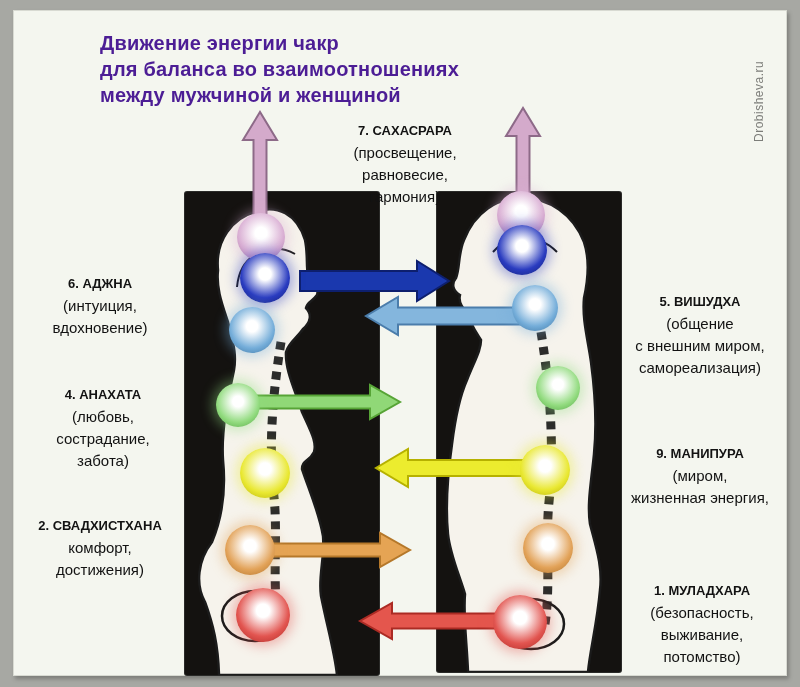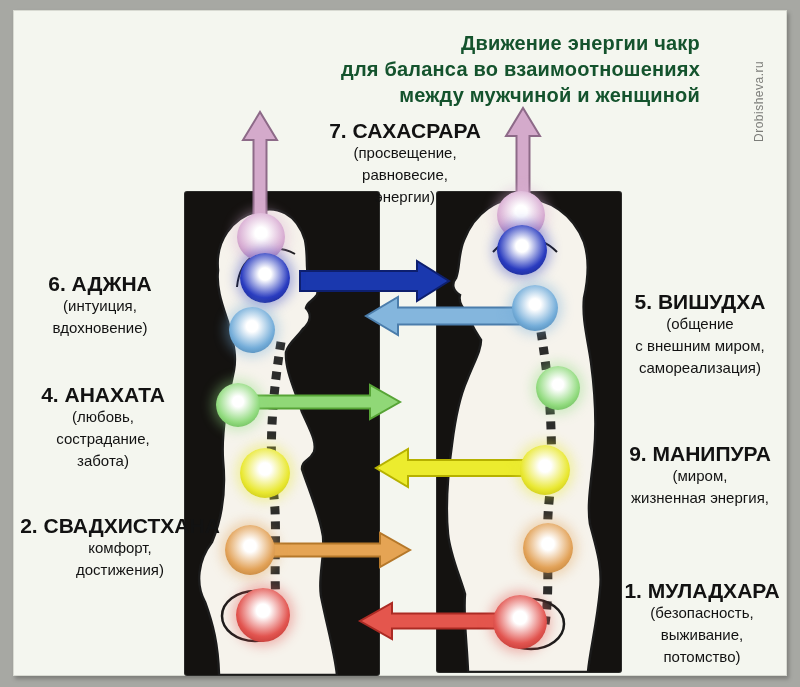--- a/index.html
+++ b/index.html
@@ -1,37 +1,37 @@
 <!DOCTYPE html>
 <html><head>
 <meta charset="utf-8">
 <style>
   html,body{margin:0;padding:0;}
   body{width:800px;height:687px;background:#a7a8a3;font-family:"Liberation Sans",sans-serif;position:relative;overflow:hidden;}
   .stage{position:absolute;left:0;top:0;width:800px;height:687px;}
   .inner{position:absolute;left:13px;top:10px;width:774px;height:666px;background:#f4f6ef;
          box-shadow:inset 0 0 0 1px #d8dad2, 2px 3px 4px rgba(0,0,0,.25);}
-  .title{position:absolute;left:100px;top:30px;width:600px;text-align:right;
-         font-weight:bold;font-size:20px;line-height:26px;color:#14532d;letter-spacing:.2px;}
+  .title{position:absolute;left:100px;top:30px;width:600px;text-align:left;
+         font-weight:bold;font-size:20px;line-height:26px;color:#4c1d95;letter-spacing:.2px;}
   .watermark{position:absolute;left:752px;top:22px;height:120px;
              writing-mode:vertical-rl;transform:rotate(180deg);
              font-size:12px;color:#7c7d79;letter-spacing:.5px;}
   .panel{position:absolute;background:#141210;border-radius:2px;box-shadow:0 0 0 1px #2a2a28;}
   .panel-left{left:185px;top:192px;width:194px;height:483px;}
   .panel-right{left:437px;top:192px;width:184px;height:480px;}
   .panel svg{position:absolute;left:0;top:0;}
   #arrow-svg{position:absolute;left:0;top:0;width:800px;height:687px;z-index:30;pointer-events:none;}
   #chakra-layer{position:absolute;left:0;top:0;width:800px;height:687px;z-index:40;pointer-events:none;}
   .chakra{position:absolute;border-radius:50%;}
   .label{position:absolute;width:200px;text-align:center;font-size:15px;line-height:22px;color:#121212;z-index:50;}
-  .label-title{font-weight:bold;font-size:21px;}
+  .label-title{font-weight:bold;font-size:13px;}
   .label-sahasrara{left:305px;top:120px;}
   .label-ajna{left:0px;top:248px;margin-top:25px;}
   .label-anahata{left:3px;top:384px;}
-  .label-svadhisthana{left:7px;top:515px;padding-left:13px;}
+  .label-svadhisthana{left:0px;top:515px;}
   .label-vishuddha{left:600px;top:291px;}
   .label-manipura{left:600px;top:443px;}
   .label-muladhara{left:602px;top:580px;}
 </style>
 </head>
 <body>
 
 <div class="stage">
   <div class="inner"></div>
 
@@ -96,21 +96,21 @@
       <div class="chakra" style="left: 225px; top: 525px; height: 50px; width: 50px; background: radial-gradient(circle at 50% 42%, rgb(255, 255, 255) 0%, rgb(255, 255, 255) 16%, rgb(226, 162, 88) 62%, rgb(171, 111, 40) 100%); box-shadow: rgba(226, 162, 88, 0.4) 0px 0px 12px 4px;"></div>
       <div class="chakra" style="left: 523px; top: 523px; height: 50px; width: 50px; background: radial-gradient(circle at 50% 42%, rgb(255, 255, 255) 0%, rgb(255, 255, 255) 16%, rgb(226, 162, 88) 62%, rgb(171, 111, 40) 100%); box-shadow: rgba(226, 162, 88, 0.4) 0px 0px 12px 4px;"></div>
       <div class="chakra" style="left: 236px; top: 588px; height: 54px; width: 54px; background: radial-gradient(circle at 50% 42%, rgb(255, 255, 255) 0%, rgb(255, 255, 255) 16%, rgb(226, 85, 80) 62%, rgb(168, 37, 32) 100%); box-shadow: rgba(226, 85, 80, 0.4) 0px 0px 12px 4px;"></div>
       <div class="chakra" style="left: 493px; top: 595px; height: 54px; width: 54px; background: radial-gradient(circle at 50% 42%, rgb(255, 255, 255) 0%, rgb(255, 255, 255) 16%, rgb(226, 85, 80) 62%, rgb(168, 37, 32) 100%); box-shadow: rgba(226, 85, 80, 0.4) 0px 0px 12px 4px;"></div>
     </div>
 
   <div class="label label-sahasrara">
     <div class="label-title">7. САХАСРАРА</div>
     <div class="label-line">(просвещение,</div>
     <div class="label-line">равновесие,</div>
-    <div class="label-line">энергии)</div>
+    <div class="label-line">гармония)</div>
   </div>
 
   <div class="label label-ajna">
     <div class="label-title">6. АДЖНА</div>
     <div class="label-line">(интуиция,</div>
     <div class="label-line">вдохновение)</div>
   </div>
 
   <div class="label label-anahata">
     <div class="label-title">4. АНАХАТА</div>

